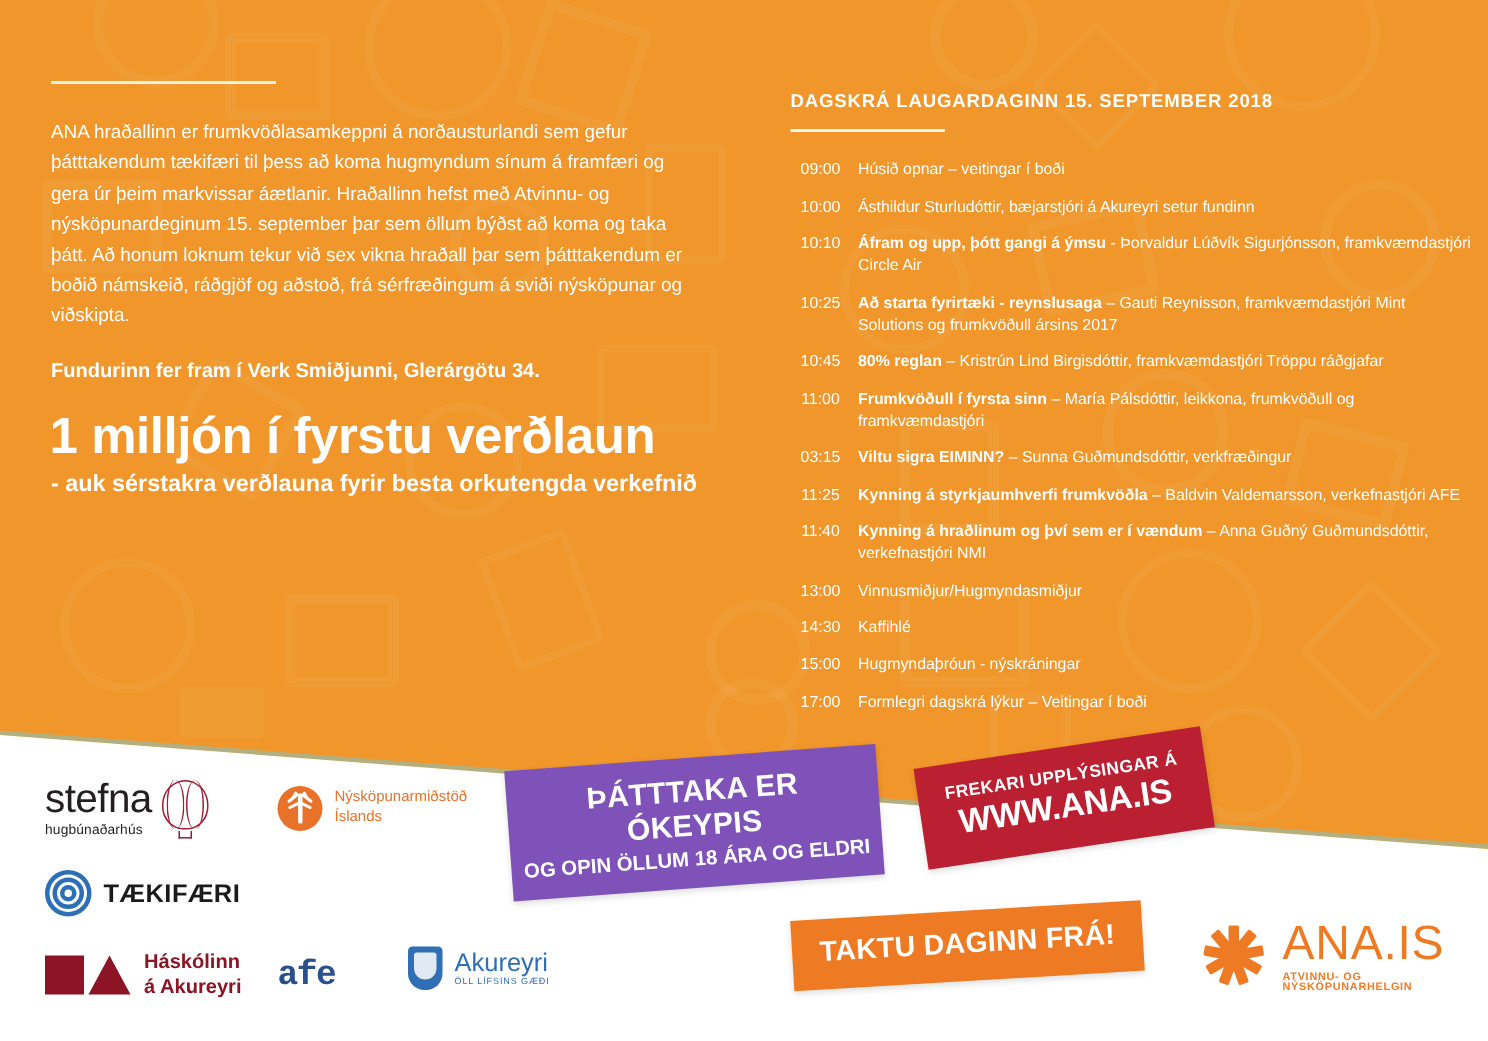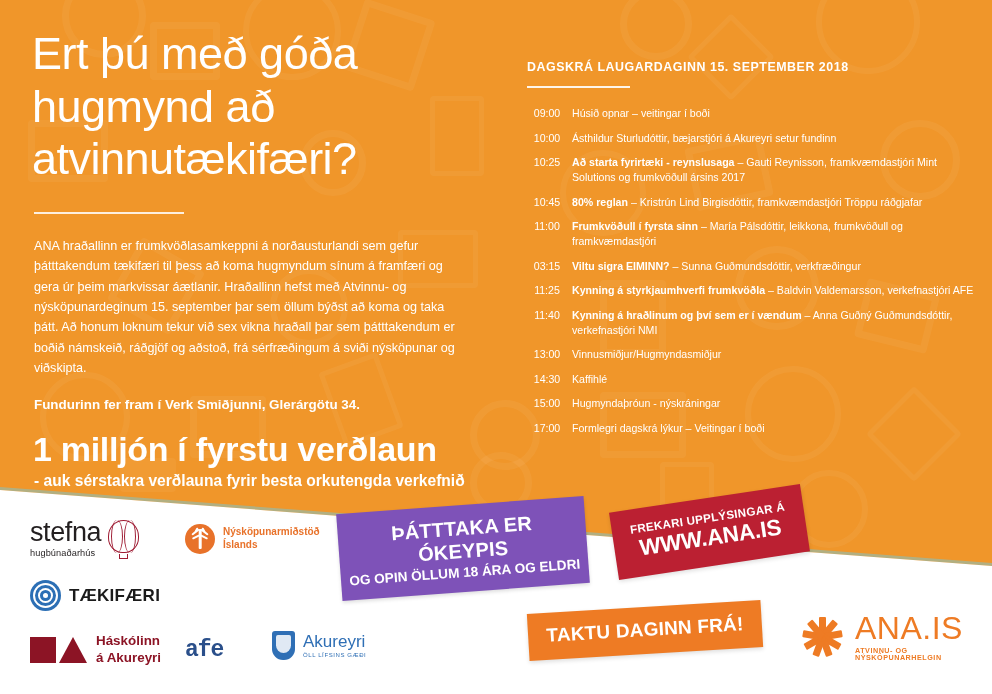--- a/index.html
+++ b/index.html
@@ -135,21 +135,21 @@
   
   .nmi-mark{
     width:30px;height:30px;border-radius:50%;background:#e8722a;
     position:relative;margin-right:8px;flex:0 0 30px;
   }
   .nmi-mark .tree{
     position:absolute;left:50%;top:5px;transform:translateX(-50%);
     width:2.6px;height:20px;background:#fff;border-radius:1px;
   }
   .nmi-mark .br{position:absolute;background:#fff;border-radius:1px;}
-  .nmi-txt{font-size:10px;color:#e8722a;font-weight:700;line-height:1.25;}
+  .nmi-txt{font-size:10px;color:#e8722a;font-weight:400;line-height:1.25;}
 
   
   .taek-mark{
     width:31px;height:31px;border-radius:50%;background:#2c6fb5;
     position:relative;margin-right:8px;flex:0 0 31px;
   }
   .taek-mark i{position:absolute;border-radius:50%;display:block;}
   .taek-txt{font-size:17px;font-weight:700;color:#1b1b1b;letter-spacing:.3px;}
 
   
@@ -226,43 +226,42 @@
     <div class="wm bar" style="left:120px;top:458px;width:56px;height:34px;"></div>
     <div class="wm circle" style="left:470px;top:452px;width:48px;height:48px;"></div>
     <div class="wm thin" style="left:660px;top:462px;width:44px;height:58px;"></div>
     <div class="wm circle ring" style="left:790px;top:470px;width:66px;height:66px;"></div>
   </div>
 
   <div class="wedge-line"></div>
   <div class="wedge"></div>
 
   <div class="left">
-    <h1 class="headline">
-      <span>Ert þú með góða</span><br>
-      <span>hugmynd að</span><br>
-      <span>atvinnutækifæri?</span>
-    </h1>
     <div class="rule"></div>
     <p class="body-copy">ANA hraðallinn er frumkvöðlasamkeppni á norðausturlandi sem gefur þátttakendum tækifæri til þess að koma hugmyndum sínum á framfæri og gera úr þeim markvissar áætlanir. Hraðallinn hefst með Atvinnu- og nýsköpunardeginum 15. september þar sem öllum býðst að koma og taka þátt. Að honum loknum tekur við sex vikna hraðall þar sem þátttakendum er boðið námskeið, ráðgjöf og aðstoð, frá sérfræðingum á sviði nýsköpunar og viðskipta.</p>
     <p class="venue">Fundurinn fer fram í Verk Smiðjunni, Glerárgötu 34.</p>
     <p class="prize">1 milljón í fyrstu verðlaun</p>
     <p class="prize-sub">- auk sérstakra verðlauna fyrir besta orkutengda verkefnið</p>
   </div>
 
   <div class="sched">
     <div class="sched-title">DAGSKRÁ LAUGARDAGINN 15. SEPTEMBER 2018</div>
     <div class="sched-rule"></div>
     <div id="schedule-rows">
         <div class="srow">
           <div class="stime">09:00</div>
           <div class="stext"><span>Húsið opnar – veitingar í boði</span></div>
         </div>
         <div class="srow">
           <div class="stime">10:00</div>
           <div class="stext"><span>Ásthildur Sturludóttir, bæjarstjóri á Akureyri setur fundinn</span></div>
+        </div>
+        <div class="srow">
+          <div class="stime">10:10</div>
+          <div class="stext"><b>Áfram og upp, þótt gangi á ýmsu</b><span> - Þorvaldur Lúðvík Sigurjónsson, framkvæmdastjóri Circle Air</span></div>
         </div>
         <div class="srow">
           <div class="stime">10:25</div>
           <div class="stext"><b>Að starta fyrirtæki - reynslusaga</b><span> – Gauti Reynisson, framkvæmdastjóri Mint Solutions og frumkvöðull ársins 2017</span></div>
         </div>
         <div class="srow">
           <div class="stime">10:45</div>
           <div class="stext"><b>80% reglan</b><span> – Kristrún Lind Birgisdóttir, framkvæmdastjóri Tröppu ráðgjafar</span></div>
         </div>
         <div class="srow">

